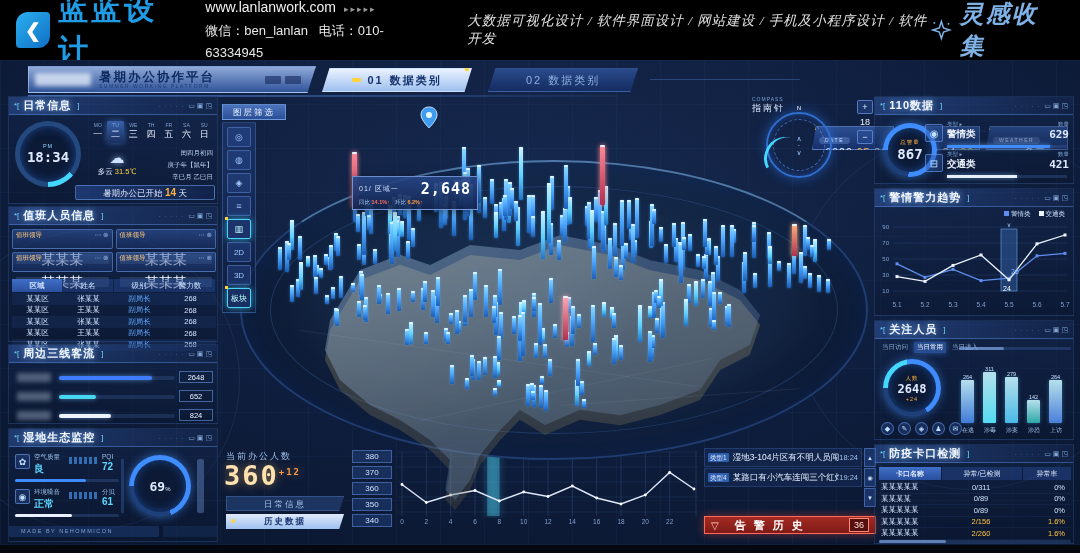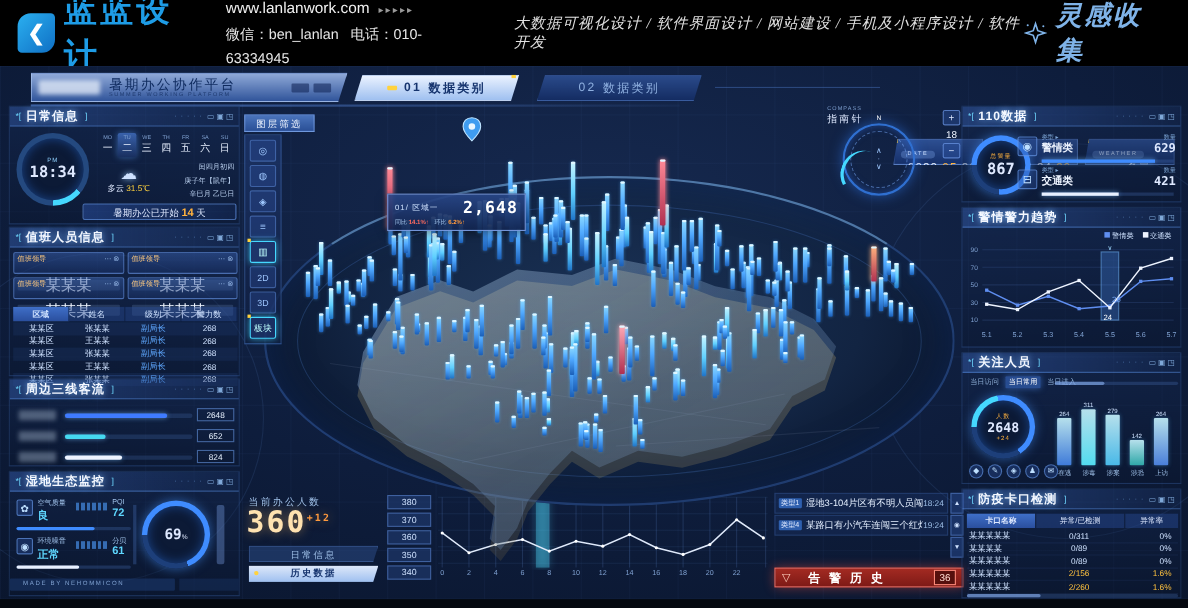--- a/index.html
+++ b/index.html
@@ -20,21 +20,21 @@
 .collect svg{margin-right:8px}
 
 .dash{position:absolute;left:0;top:60px;width:1080px;height:485px;background:radial-gradient(1100px 560px at 50% 28%,#16294f 0%,#0e1d3c 45%,#081226 100%);overflow:hidden}
 .dash::before{content:'';position:absolute;inset:0;background-image:linear-gradient(rgba(90,130,210,.05) 1px,transparent 1px),linear-gradient(90deg,rgba(90,130,210,.05) 1px,transparent 1px);background-size:44px 44px;pointer-events:none}
 .bottombar{position:absolute;left:0;top:545px;width:1080px;height:8px;background:#05080f}
 .ring{position:absolute;border:1px solid rgba(110,160,230,.12);border-radius:50%;pointer-events:none}
 
 .tplate{left:28px;top:6px;width:288px;height:27px;background:linear-gradient(180deg,#8fa9d8,#30549a);border:1px solid rgba(190,215,255,.55);clip-path:polygon(0 0,100% 0,97% 100%,0 100%);display:flex;align-items:center;padding-left:6px}
 .tblur{width:56px;height:13px;background:rgba(230,238,250,.75);filter:blur(2px);border-radius:2px}
 .twrap{margin-left:8px}
-.ttitle{font-size:12.5px;font-weight:normal;color:#0e2a5e;letter-spacing:2px;line-height:12px}
+.ttitle{font-size:12.5px;font-weight:bold;color:#0e2a5e;letter-spacing:2px;line-height:12px}
 .tsub{font-size:5px;color:rgba(15,40,90,.75);letter-spacing:1.5px}
 .tchip{margin-left:auto;margin-right:14px;display:flex;gap:4px}
 .tchip i{display:block;width:16px;height:8px;background:rgba(20,40,90,.6);border-radius:1px}
 .tline{left:28px;top:35px;width:590px;height:2px;background:linear-gradient(90deg,rgba(90,140,230,.7),rgba(90,140,230,.05))}
 .tab{height:24px;width:150px;display:flex;align-items:center;justify-content:center;gap:6px;font-size:11px;letter-spacing:2px;clip-path:polygon(5% 0,100% 0,95% 100%,0 100%);cursor:pointer}
 .tab .pipd{width:9px;height:4px;border-radius:1px;background:#ffd23e}
 .tab.on{background:linear-gradient(180deg,#eaf2ff,#9fc0f0);color:#16346e;font-weight:bold;border:1px solid #cfe2ff}
 .tab.off{background:linear-gradient(180deg,#2a4a8a,#142c62);color:#8fb0e0;border:1px solid rgba(90,130,200,.4)}
 .tab .pip{position:absolute;right:2px;top:-2px;width:4px;height:4px;background:#ffd23e}
 .seg{height:24px;background:linear-gradient(180deg,#2d4f92,#16306a);border:1px solid rgba(130,170,240,.5);clip-path:polygon(4px 0,100% 0,100% 100%,0 100%);padding:1px 5px 0 6px}

